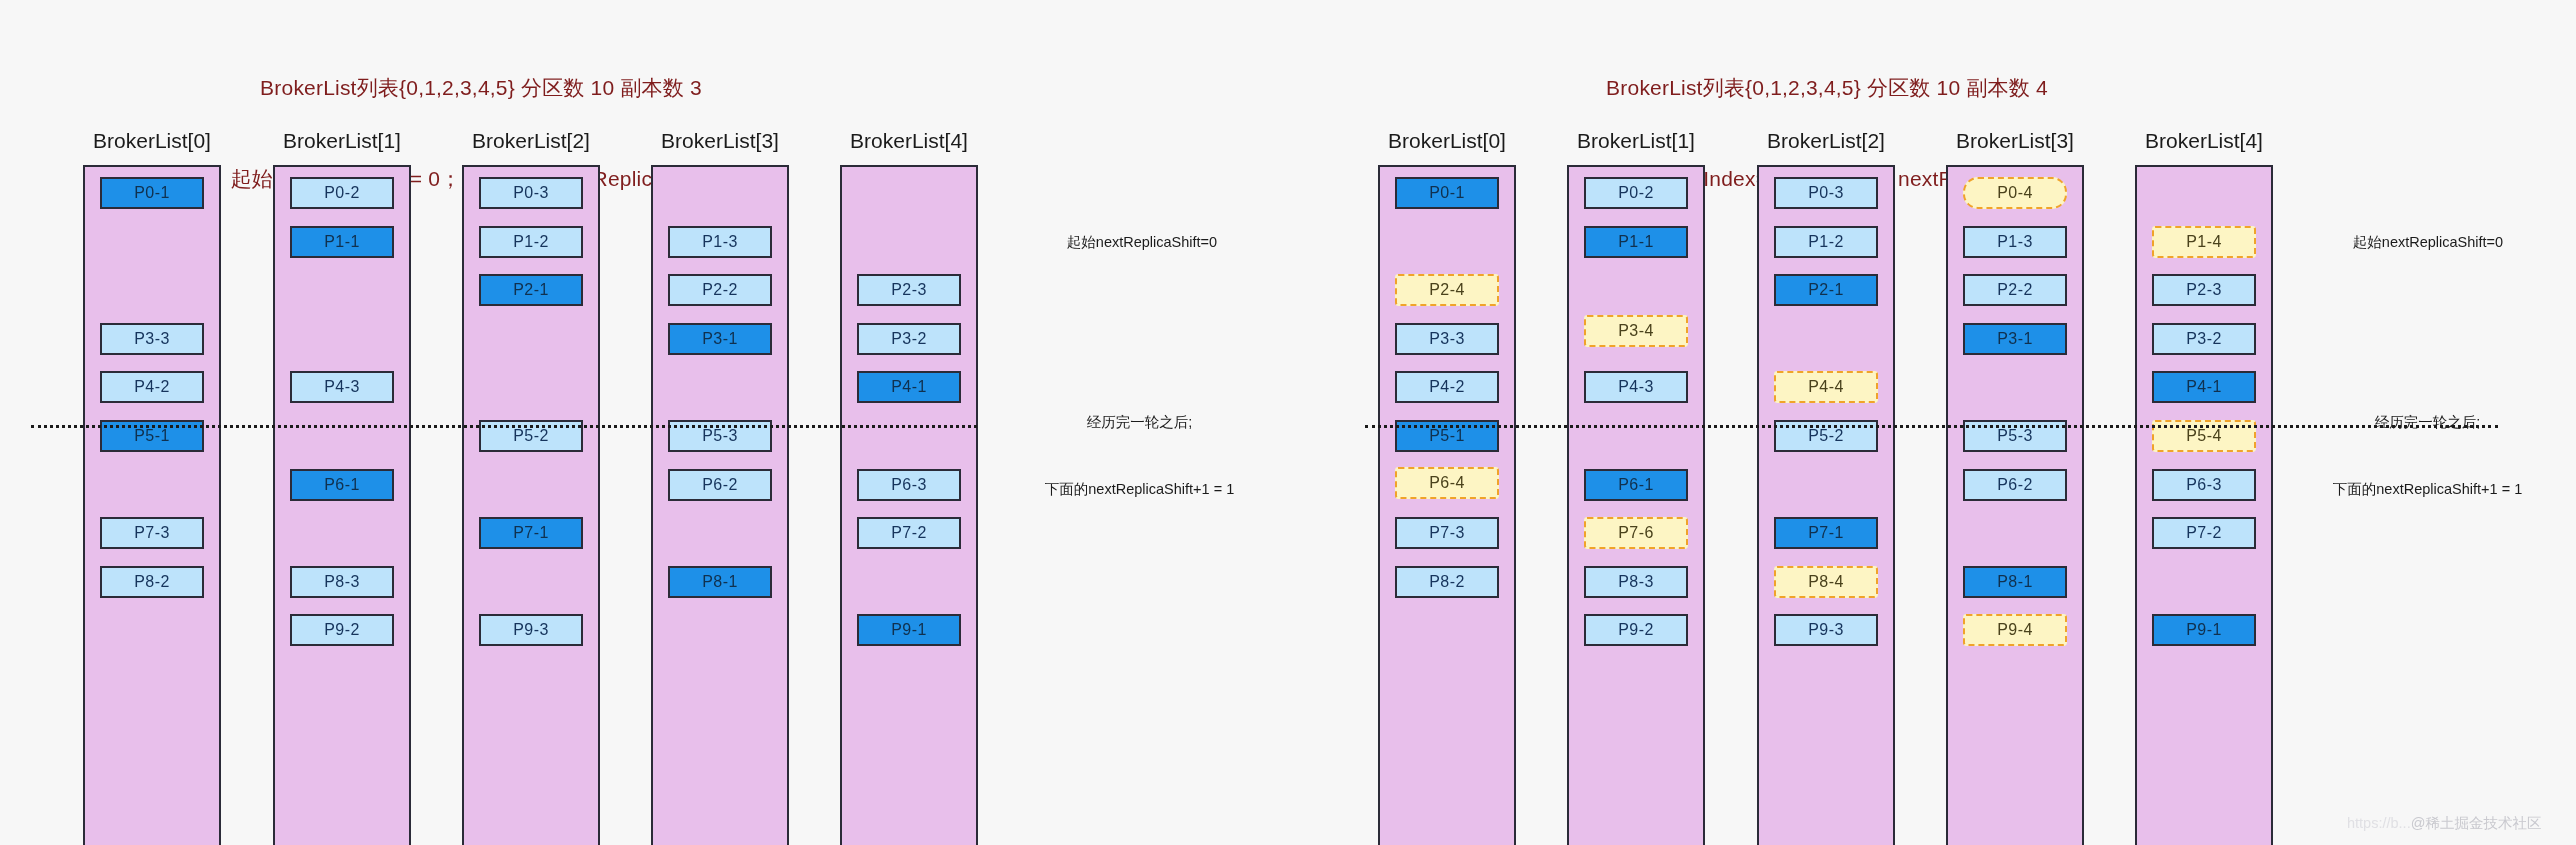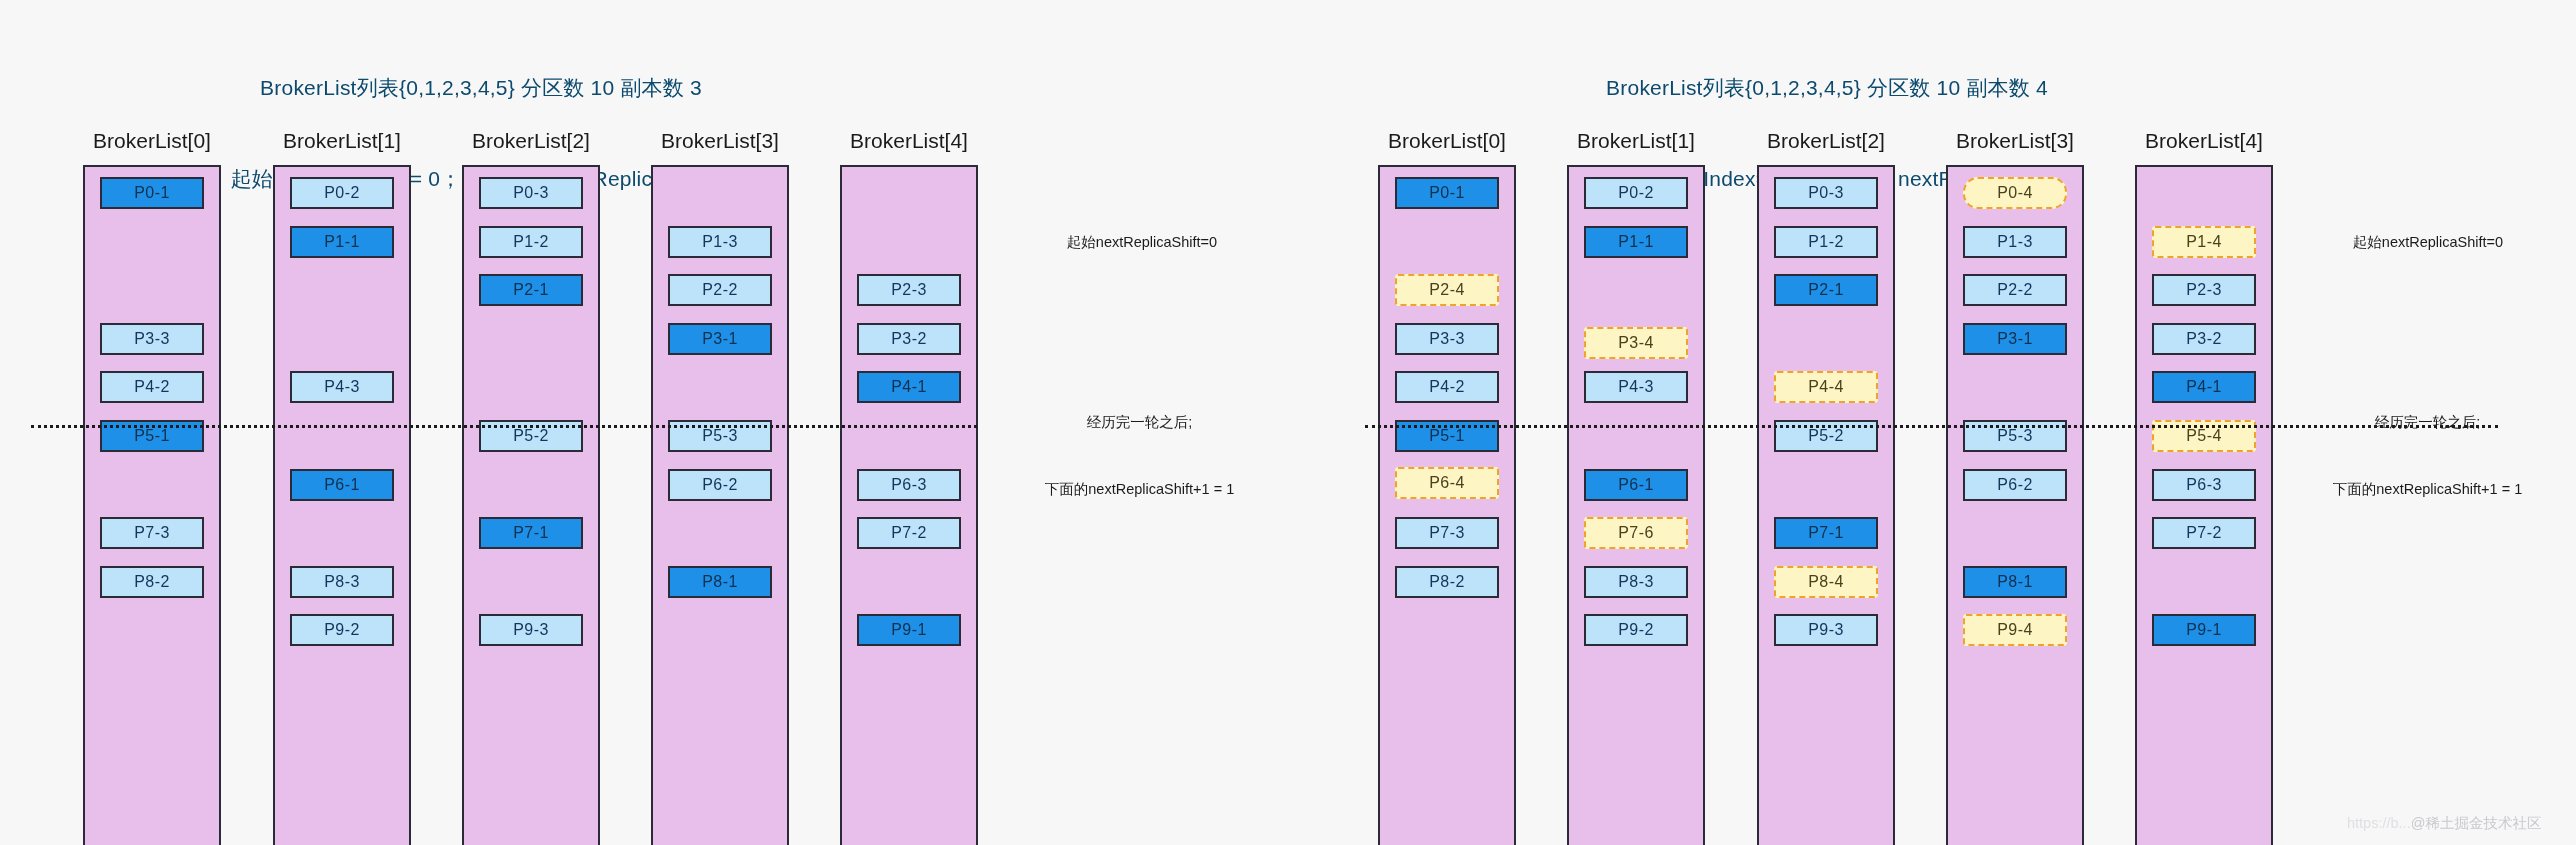--- a/index.html
+++ b/index.html
@@ -15,21 +15,21 @@
     background: #f7f7f7;
     overflow: hidden;
   }
 
   
   .diagram-title {
     position: absolute;
     text-align: center;
     font-size: 21px;
     line-height: 1.45;
-    color: #0c4a6e;
+    color: #7f1d1d;
     white-space: pre;
     letter-spacing: 0.2px;
   }
   .diagram-title .t-line { display: block; }
 
   
   .broker-col { position: absolute; }
   .broker-label {
     position: absolute;
     top: 0; left: 50%;
@@ -228,21 +228,21 @@
           <div class="cell added" style="top: 300px;">P6-4</div>
           <div class="cell follower" style="top: 350px;">P7-3</div>
           <div class="cell follower" style="top: 399px;">P8-2</div>
         </div>
       </div>
       <div class="broker-col" style="left: 1567px; top: 129px; width: 138px;">
         <div class="broker-label">BrokerList[1]</div>
         <div class="broker-box" style="height: 690px;">
           <div class="cell follower" style="top: 10.2px;">P0-2</div>
           <div class="cell leader" style="top: 59px;">P1-1</div>
-          <div class="cell added" style="top: 160px;">P3-4</div>
+          <div class="cell added" style="top: 148px;">P3-4</div>
           <div class="cell follower" style="top: 204px;">P4-3</div>
           <div class="cell leader" style="top: 302px;">P6-1</div>
           <div class="cell added" style="top: 350px;">P7-6</div>
           <div class="cell follower" style="top: 399px;">P8-3</div>
           <div class="cell follower" style="top: 447px;">P9-2</div>
         </div>
       </div>
       <div class="broker-col" style="left: 1757px; top: 129px; width: 138px;">
         <div class="broker-label">BrokerList[2]</div>
         <div class="broker-box" style="height: 690px;">

